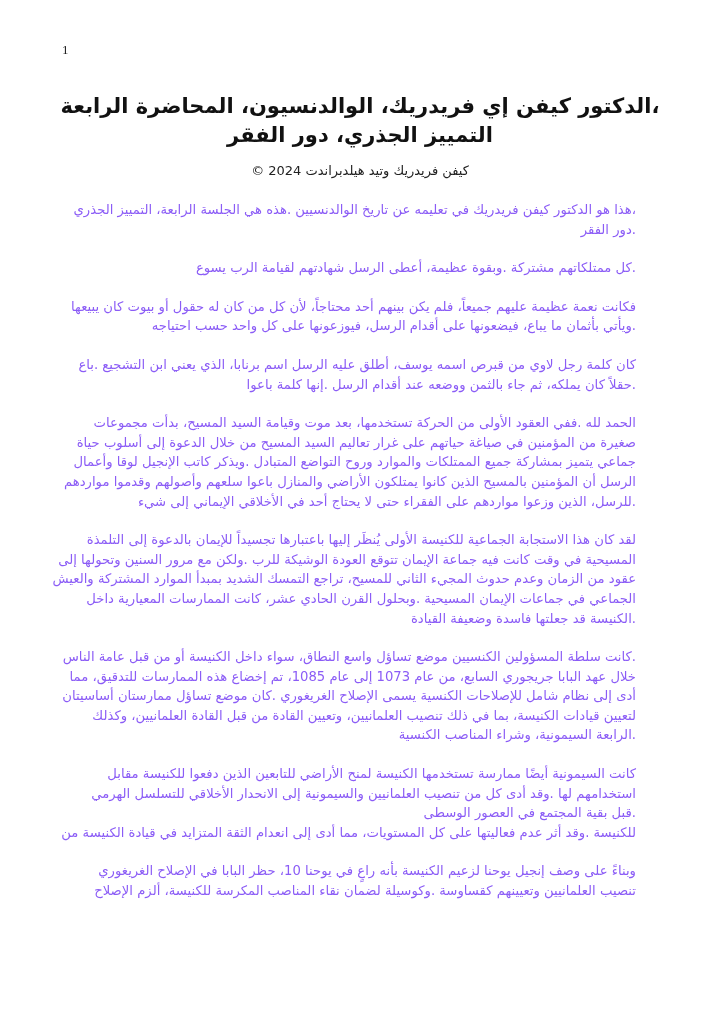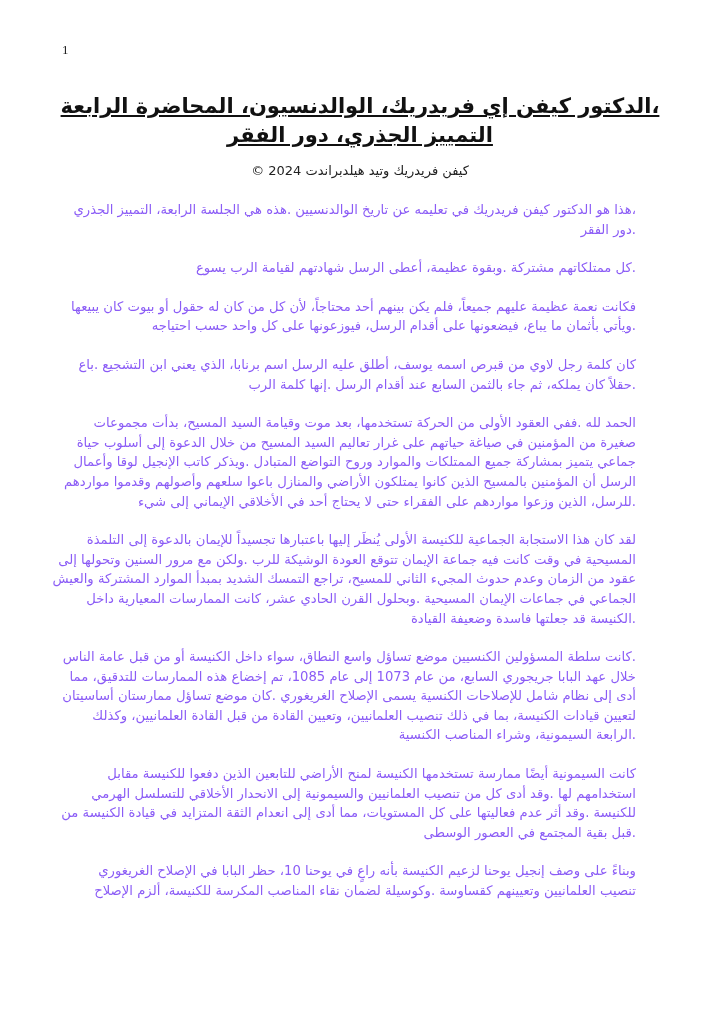--- a/index.html
+++ b/index.html
@@ -12,21 +12,21 @@
     .page-number {
       position: absolute; left: 62px; top: 42px;
       font-family: "Liberation Serif", serif; font-size: 13px; color: #222;
     }
     .title-block {
       position: absolute; left: 60px; top: 92px; width: 600px;
       text-align: center; direction: rtl;
     }
     .title {
       font-family: "DejaVu Sans", sans-serif; font-weight: bold;
-      font-size: 21px; line-height: 29px; margin: 0; color: #111; text-decoration: underline;
+      font-size: 21px; line-height: 29px; margin: 0; color: #111;
     }
     .subtitle {
       font-size: 13px; line-height: 18px; margin: 12px; color: #222;
     }
     .body {
       position: absolute; left: 88px; top: 200px; width: 548px;
       direction: rtl; text-align: right;
     }
     .para {
       font-size: 13.2px; line-height: 19.6px; margin: 0 0 19px 0; color: #8b5cf6;
@@ -53,21 +53,21 @@
       </p>
       <p class="para">
         <span class="line">.كل ممتلكاتهم مشتركة .وبقوة عظيمة، أعطى الرسل شهادتهم لقيامة الرب يسوع</span>
       </p>
       <p class="para">
         <span class="line">فكانت نعمة عظيمة عليهم جميعاً، فلم يكن بينهم أحد محتاجاً، لأن كل من كان له حقول أو بيوت كان يبيعها</span>
         <span class="line">.ويأتي بأثمان ما يباع، فيضعونها على أقدام الرسل، فيوزعونها على كل واحد حسب احتياجه</span>
       </p>
       <p class="para">
         <span class="line">كان كلمة رجل لاوي من قبرص اسمه يوسف، أطلق عليه الرسل اسم برنابا، الذي يعني ابن التشجيع .باع</span>
-        <span class="line">.حقلاً كان يملكه، ثم جاء بالثمن السابع عند أقدام الرسل .إنها كلمة الرب</span>
+        <span class="line">.حقلاً كان يملكه، ثم جاء بالثمن ووضعه عند أقدام الرسل .إنها كلمة باعوا</span>
       </p>
       <p class="para">
         <span class="line">الحمد لله .ففي العقود الأولى من الحركة تستخدمها، بعد موت وقيامة السيد المسيح، بدأت مجموعات</span>
         <span class="line">صغيرة من المؤمنين في صياغة حياتهم على غرار تعاليم السيد المسيح من خلال الدعوة إلى أسلوب حياة</span>
         <span class="line">جماعي يتميز بمشاركة جميع الممتلكات والموارد وروح التواضع المتبادل .ويذكر كاتب الإنجيل لوقا وأعمال</span>
         <span class="line">الرسل أن المؤمنين بالمسيح الذين كانوا يمتلكون الأراضي والمنازل باعوا سلعهم وأصولهم وقدموا مواردهم</span>
         <span class="line">.للرسل، الذين وزعوا مواردهم على الفقراء حتى لا يحتاج أحد في الأخلاقي الإيماني إلى شيء</span>
       </p>
       <p class="para">
         <span class="line">لقد كان هذا الاستجابة الجماعية للكنيسة الأولى يُنظَر إليها باعتبارها تجسيداً للإيمان بالدعوة إلى التلمذة</span>
@@ -79,21 +79,21 @@
       <p class="para">
         <span class="line">.كانت سلطة المسؤولين الكنسيين موضع تساؤل واسع النطاق، سواء داخل الكنيسة أو من قبل عامة الناس</span>
         <span class="line">خلال عهد البابا جريجوري السابع، من عام 1073 إلى عام 1085، تم إخضاع هذه الممارسات للتدقيق، مما</span>
         <span class="line">أدى إلى نظام شامل للإصلاحات الكنسية يسمى الإصلاح الغريغوري .كان موضع تساؤل ممارستان أساسيتان</span>
         <span class="line">لتعيين قيادات الكنيسة، بما في ذلك تنصيب العلمانيين، وتعيين القادة من قبل القادة العلمانيين، وكذلك</span>
         <span class="line">.الرابعة السيمونية، وشراء المناصب الكنسية</span>
       </p>
       <p class="para">
         <span class="line">كانت السيمونية أيضًا ممارسة تستخدمها الكنيسة لمنح الأراضي للتابعين الذين دفعوا للكنيسة مقابل</span>
         <span class="line">استخدامهم لها .وقد أدى كل من تنصيب العلمانيين والسيمونية إلى الانحدار الأخلاقي للتسلسل الهرمي</span>
+        <span class="line">.قبل بقية المجتمع في العصور الوسطى</span>
         <span class="line">للكنيسة .وقد أثر عدم فعاليتها على كل المستويات، مما أدى إلى انعدام الثقة المتزايد في قيادة الكنيسة من</span>
-        <span class="line">.قبل بقية المجتمع في العصور الوسطى</span>
       </p>
       <p class="para">
         <span class="line">وبناءً على وصف إنجيل يوحنا لزعيم الكنيسة بأنه راعٍ في يوحنا 10، حظر البابا في الإصلاح الغريغوري</span>
         <span class="line">تنصيب العلمانيين وتعيينهم كقساوسة .وكوسيلة لضمان نقاء المناصب المكرسة للكنيسة، ألزم الإصلاح</span>
       </p>
     </div>
 </div>
 
 </body></html>

